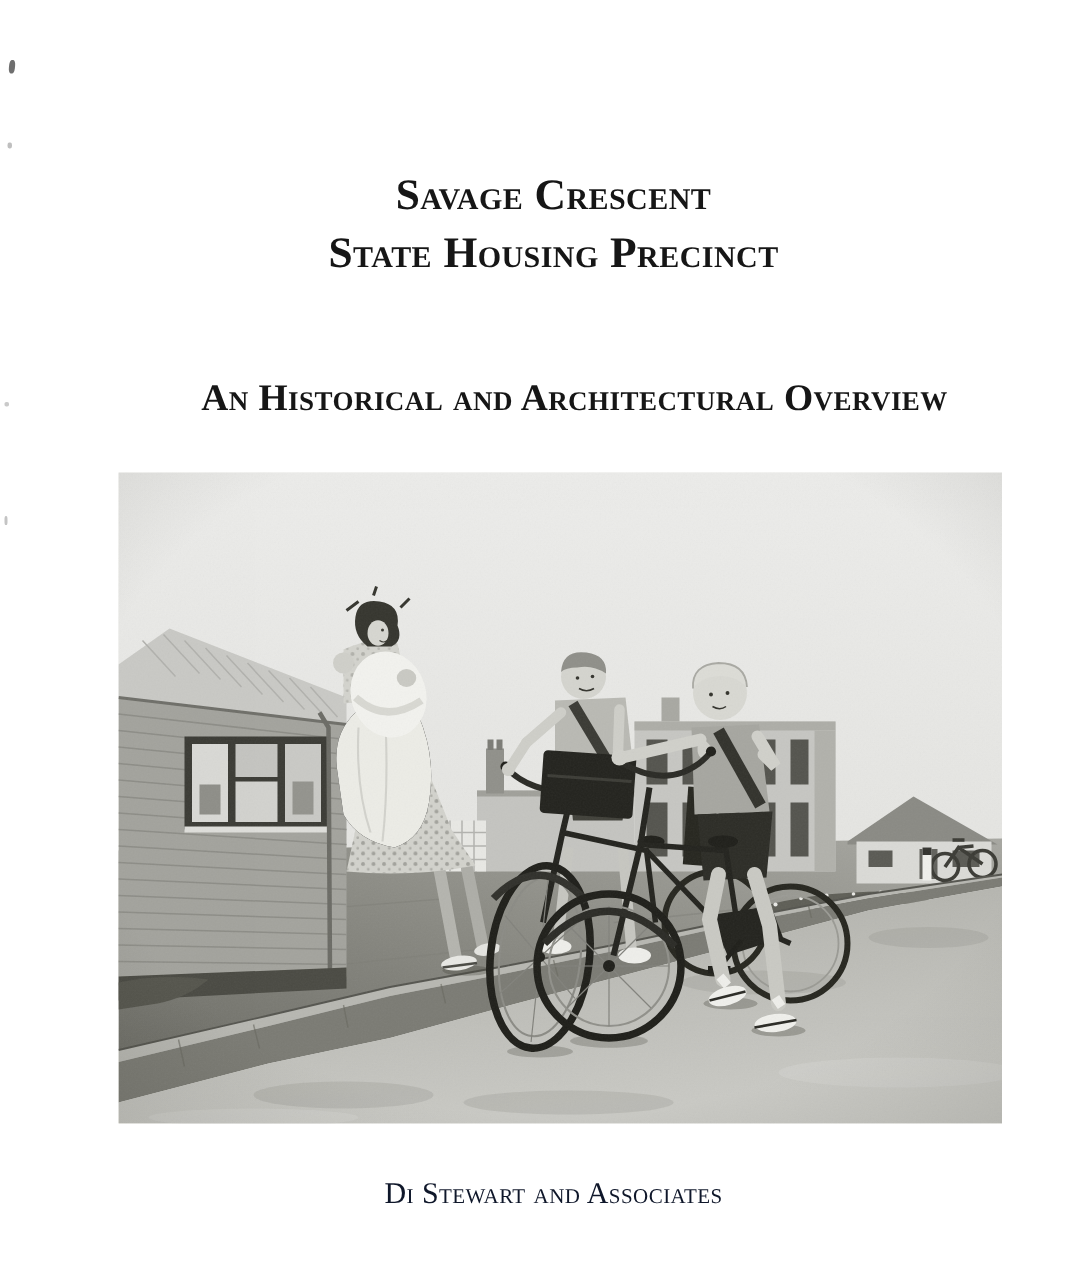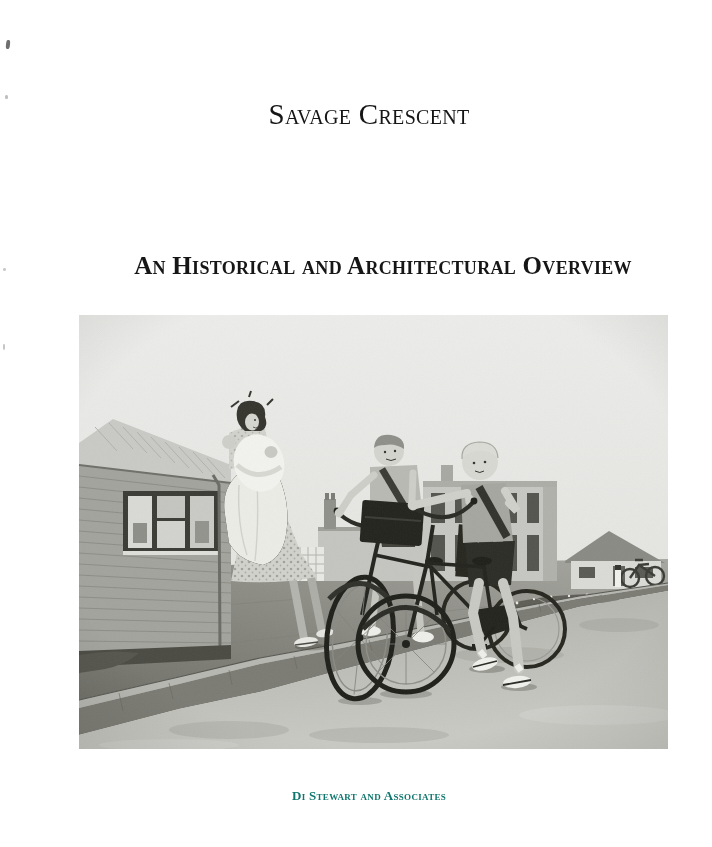--- a/index.html
+++ b/index.html
@@ -7,44 +7,45 @@
     position:relative;width:712px;height:847px;background:#ffffff;
     overflow:hidden;font-family:"Liberation Serif", serif;color:#141414;
   }
   .speck{position:absolute;background:#8a8a8a;border-radius:40%;}
   .speck.s1{left:6px;top:40px;width:4px;height:9px;background:#6f6f6f;transform:rotate(6deg);}
   .speck.s2{left:5px;top:95px;width:3px;height:4px;opacity:.55;}
   .speck.s3{left:3px;top:268px;width:3px;height:3px;opacity:.45;}
   .speck.s4{left:3px;top:344px;width:2px;height:6px;opacity:.5;}
   .text-col{position:absolute;left:26px;width:686px;text-align:center;}
   .title-block{top:95px;}
-  .title-block h1{margin:0;font-size:29px;line-height:39px;font-weight:400;
+  .title-block h1{margin:16px;font-size:29px;line-height:39px;font-weight:700;
     font-variant:small-caps;letter-spacing:0.3px;color:#161616;}
   .title-block h1 span{display:block;}
   .subtitle{top:237px;margin:14px;font-size:25px;line-height:30px;font-weight:700;
     font-variant:small-caps;letter-spacing:0.3px;color:#161616;}
   .photo{position:absolute;left:79px;top:315px;width:589px;height:434px;margin:0;
     background:#e9e9e5;}
   .photo svg{display:block;width:589px;height:434px;}
-  .author{top:786px;margin:0;font-size:13px;line-height:20px;font-weight:700;
-    font-variant:small-caps;letter-spacing:0.3px;color:#0f766e;}
+  .author{top:786px;margin:0;font-size:20px;line-height:20px;font-weight:400;
+    font-variant:small-caps;letter-spacing:0.3px;color:#0f172a;}
 </style>
 </head>
 <body>
 
 <div class="page">
 
   <div class="speck s1"></div>
   <div class="speck s2"></div>
   <div class="speck s3"></div>
   <div class="speck s4"></div>
 
   <header class="text-col title-block">
     <h1>
       <span>Savage Crescent</span>
+      <span>State Housing Precinct</span>
     </h1>
   </header>
 
   <h2 class="text-col subtitle">An Historical and Architectural Overview</h2>
 
   <figure class="photo" aria-label="Black-and-white photograph: a woman holding a baby stands on the grass verge at a concrete kerb talking to two boys standing with their bicycles on the road; a weatherboard state house is at left, two-storey flats and a distant bungalow with a bicycle behind them under an overcast sky.">
     <svg viewBox="0 0 589 434" xmlns="http://www.w3.org/2000/svg" role="img">
       <title>Black-and-white photograph: a woman holding a baby stands on the grass verge at a concrete kerb talking to two boys standing with their bicycles on the road; a weatherboard state house is at left, two-storey flats and a distant bungalow with a bicycle behind them under an overcast sky.</title>
       <defs>
         <linearGradient id="skyG" x1="0" y1="0" x2="0" y2="1">

